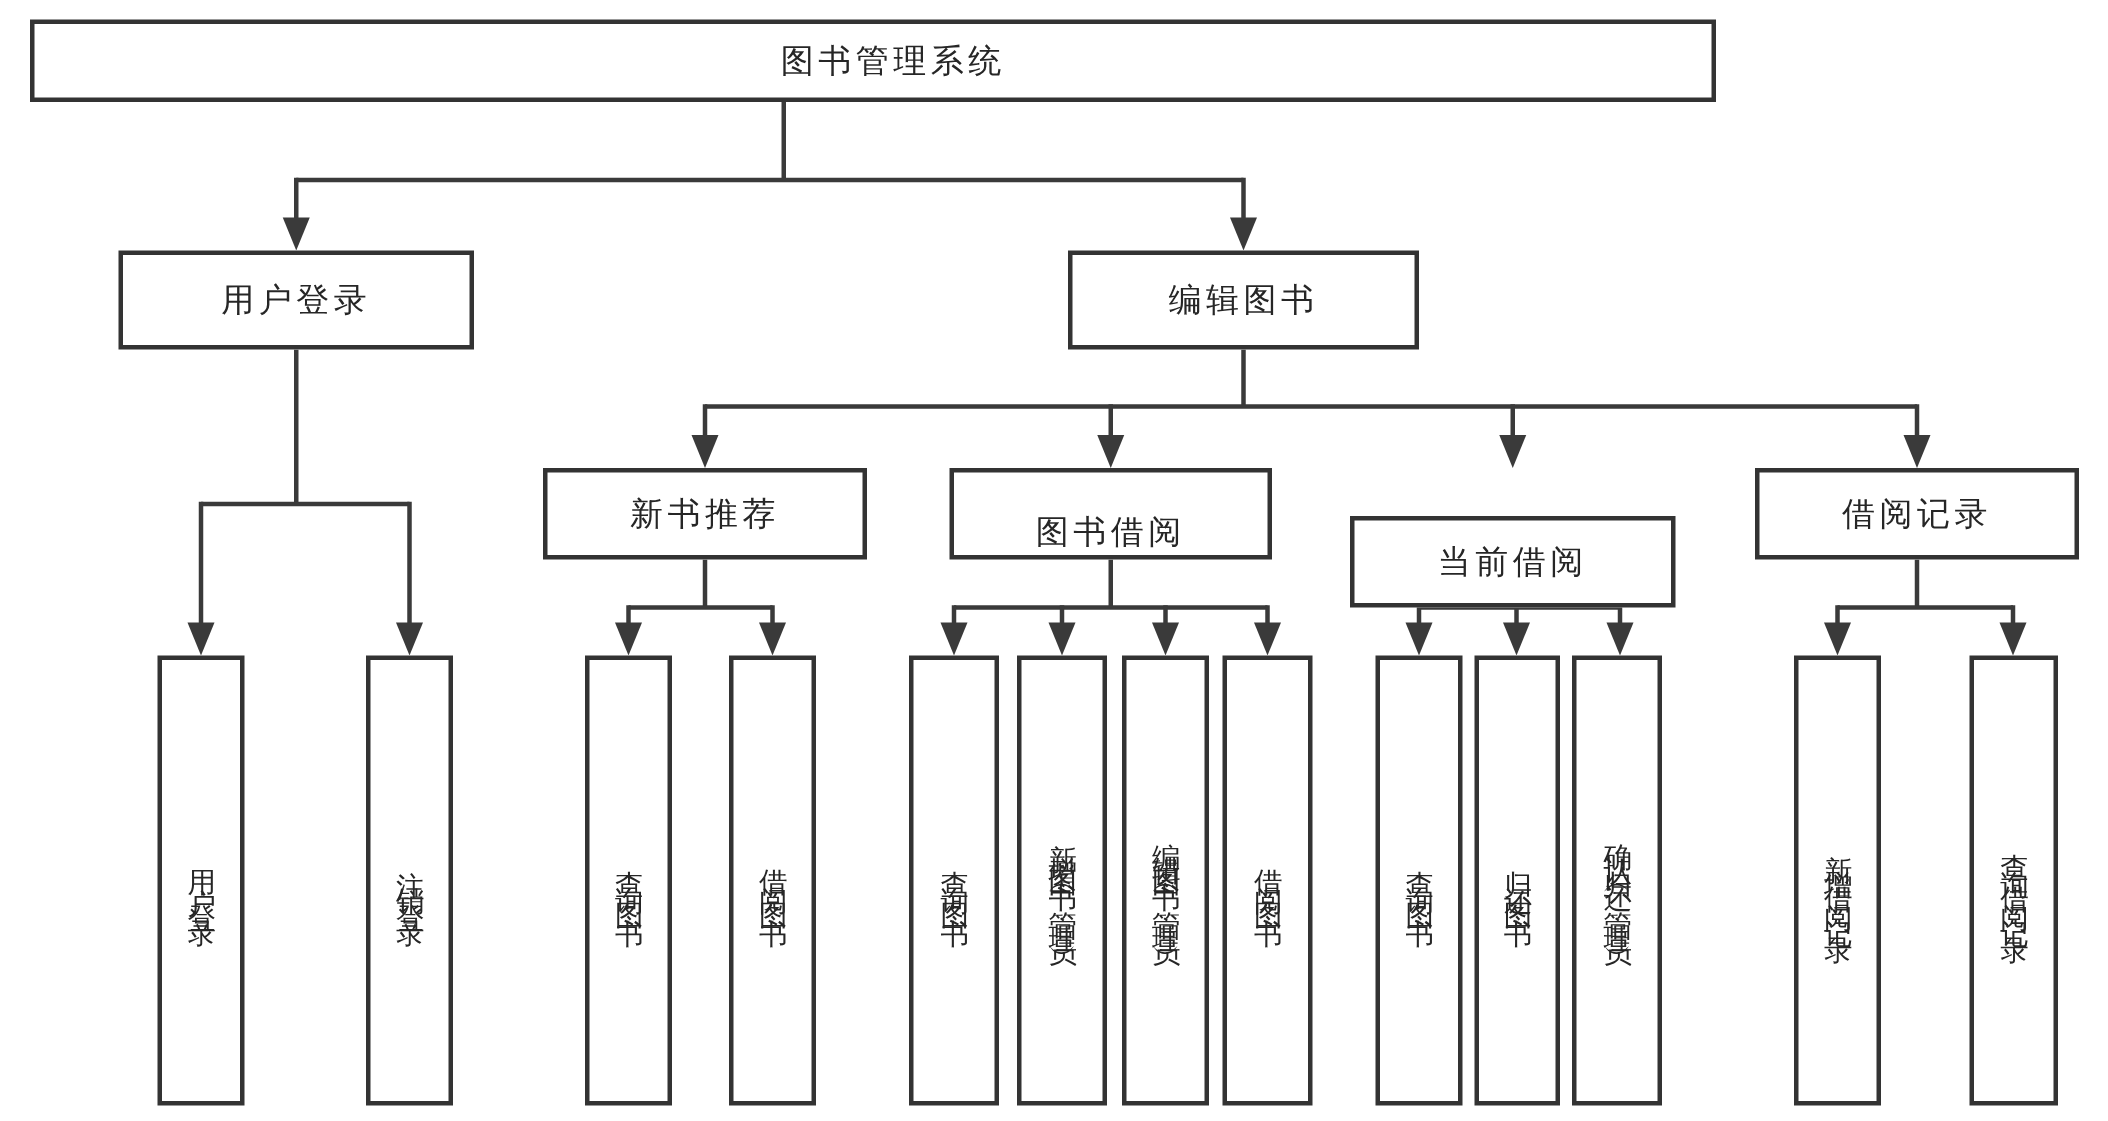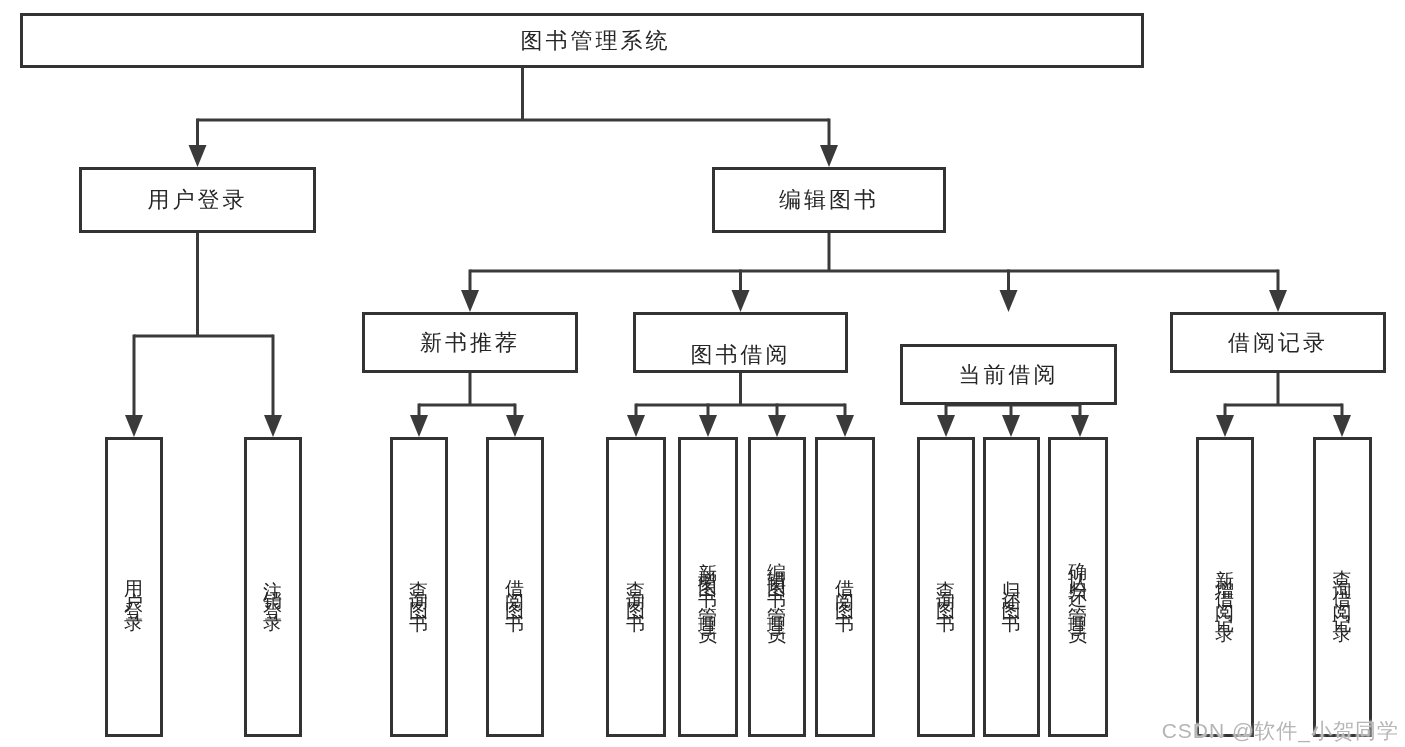--- a/index.html
+++ b/index.html
@@ -166,15 +166,14 @@
     <span class="vtext" style="letter-spacing:9px;">确认归还（管理员）</span>
   </div>
 
   <div class="node vnode" style="left:1196px;top:437px;width:58px;height:300px;">
     <span class="vtext">新增借阅记录</span>
   </div>
   <div class="node vnode" style="left:1313px;top:437px;width:59px;height:300px;">
     <span class="vtext">查询借阅记录</span>
   </div>
 
-  <div class="watermark">CSDN @软件_小贺同学</div>
 
 </div>
 
 </body></html>

